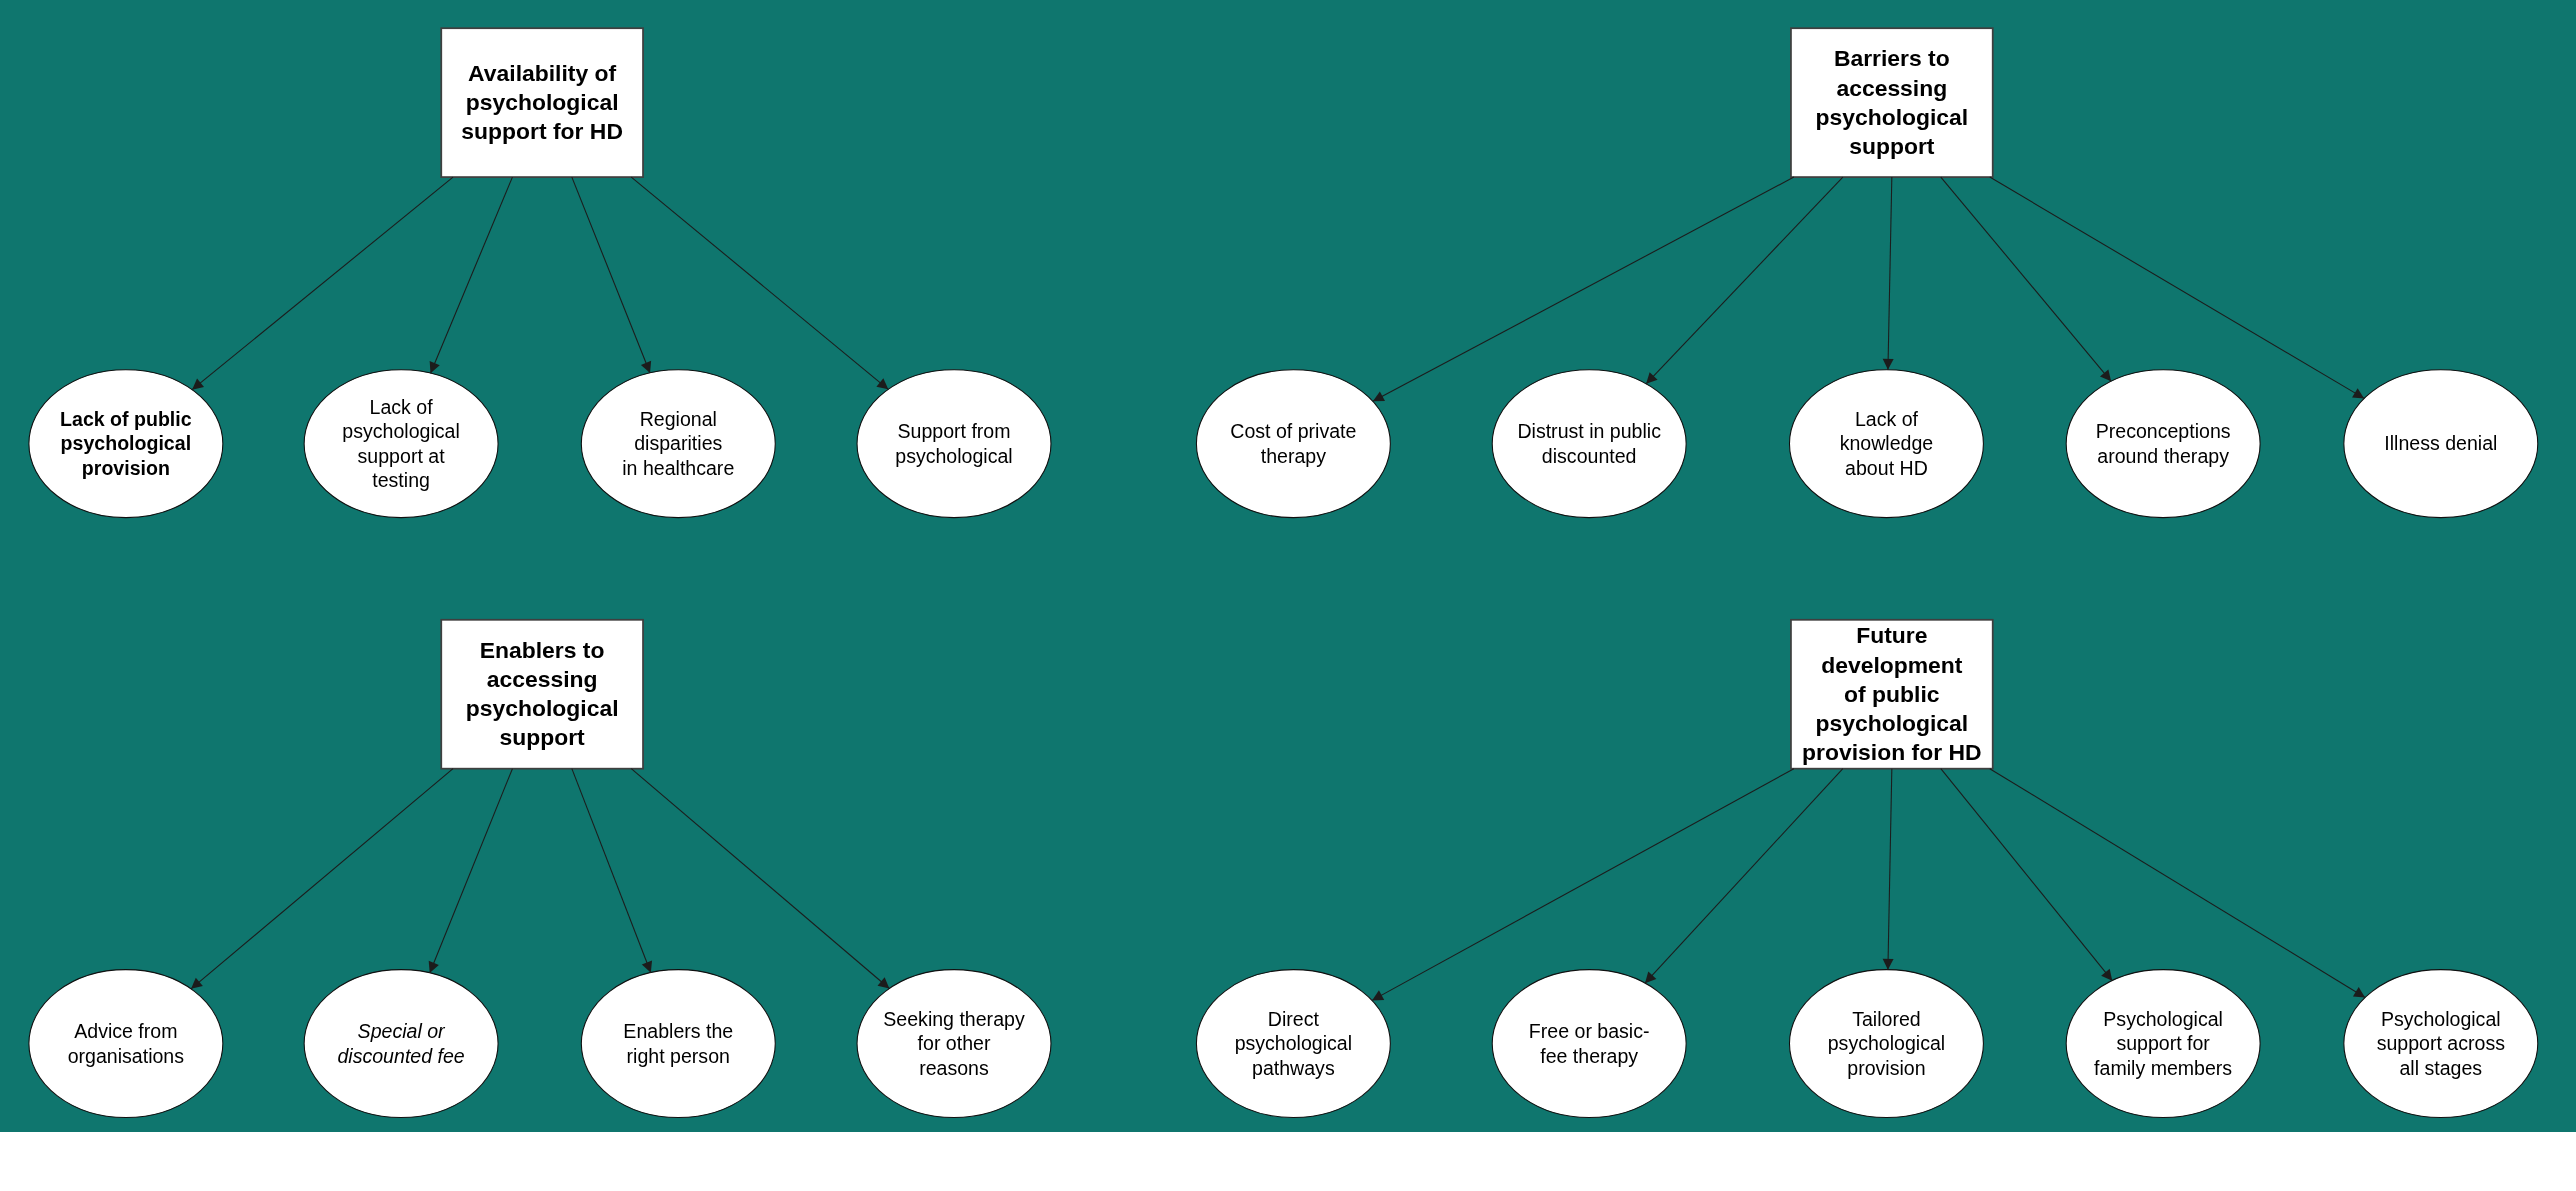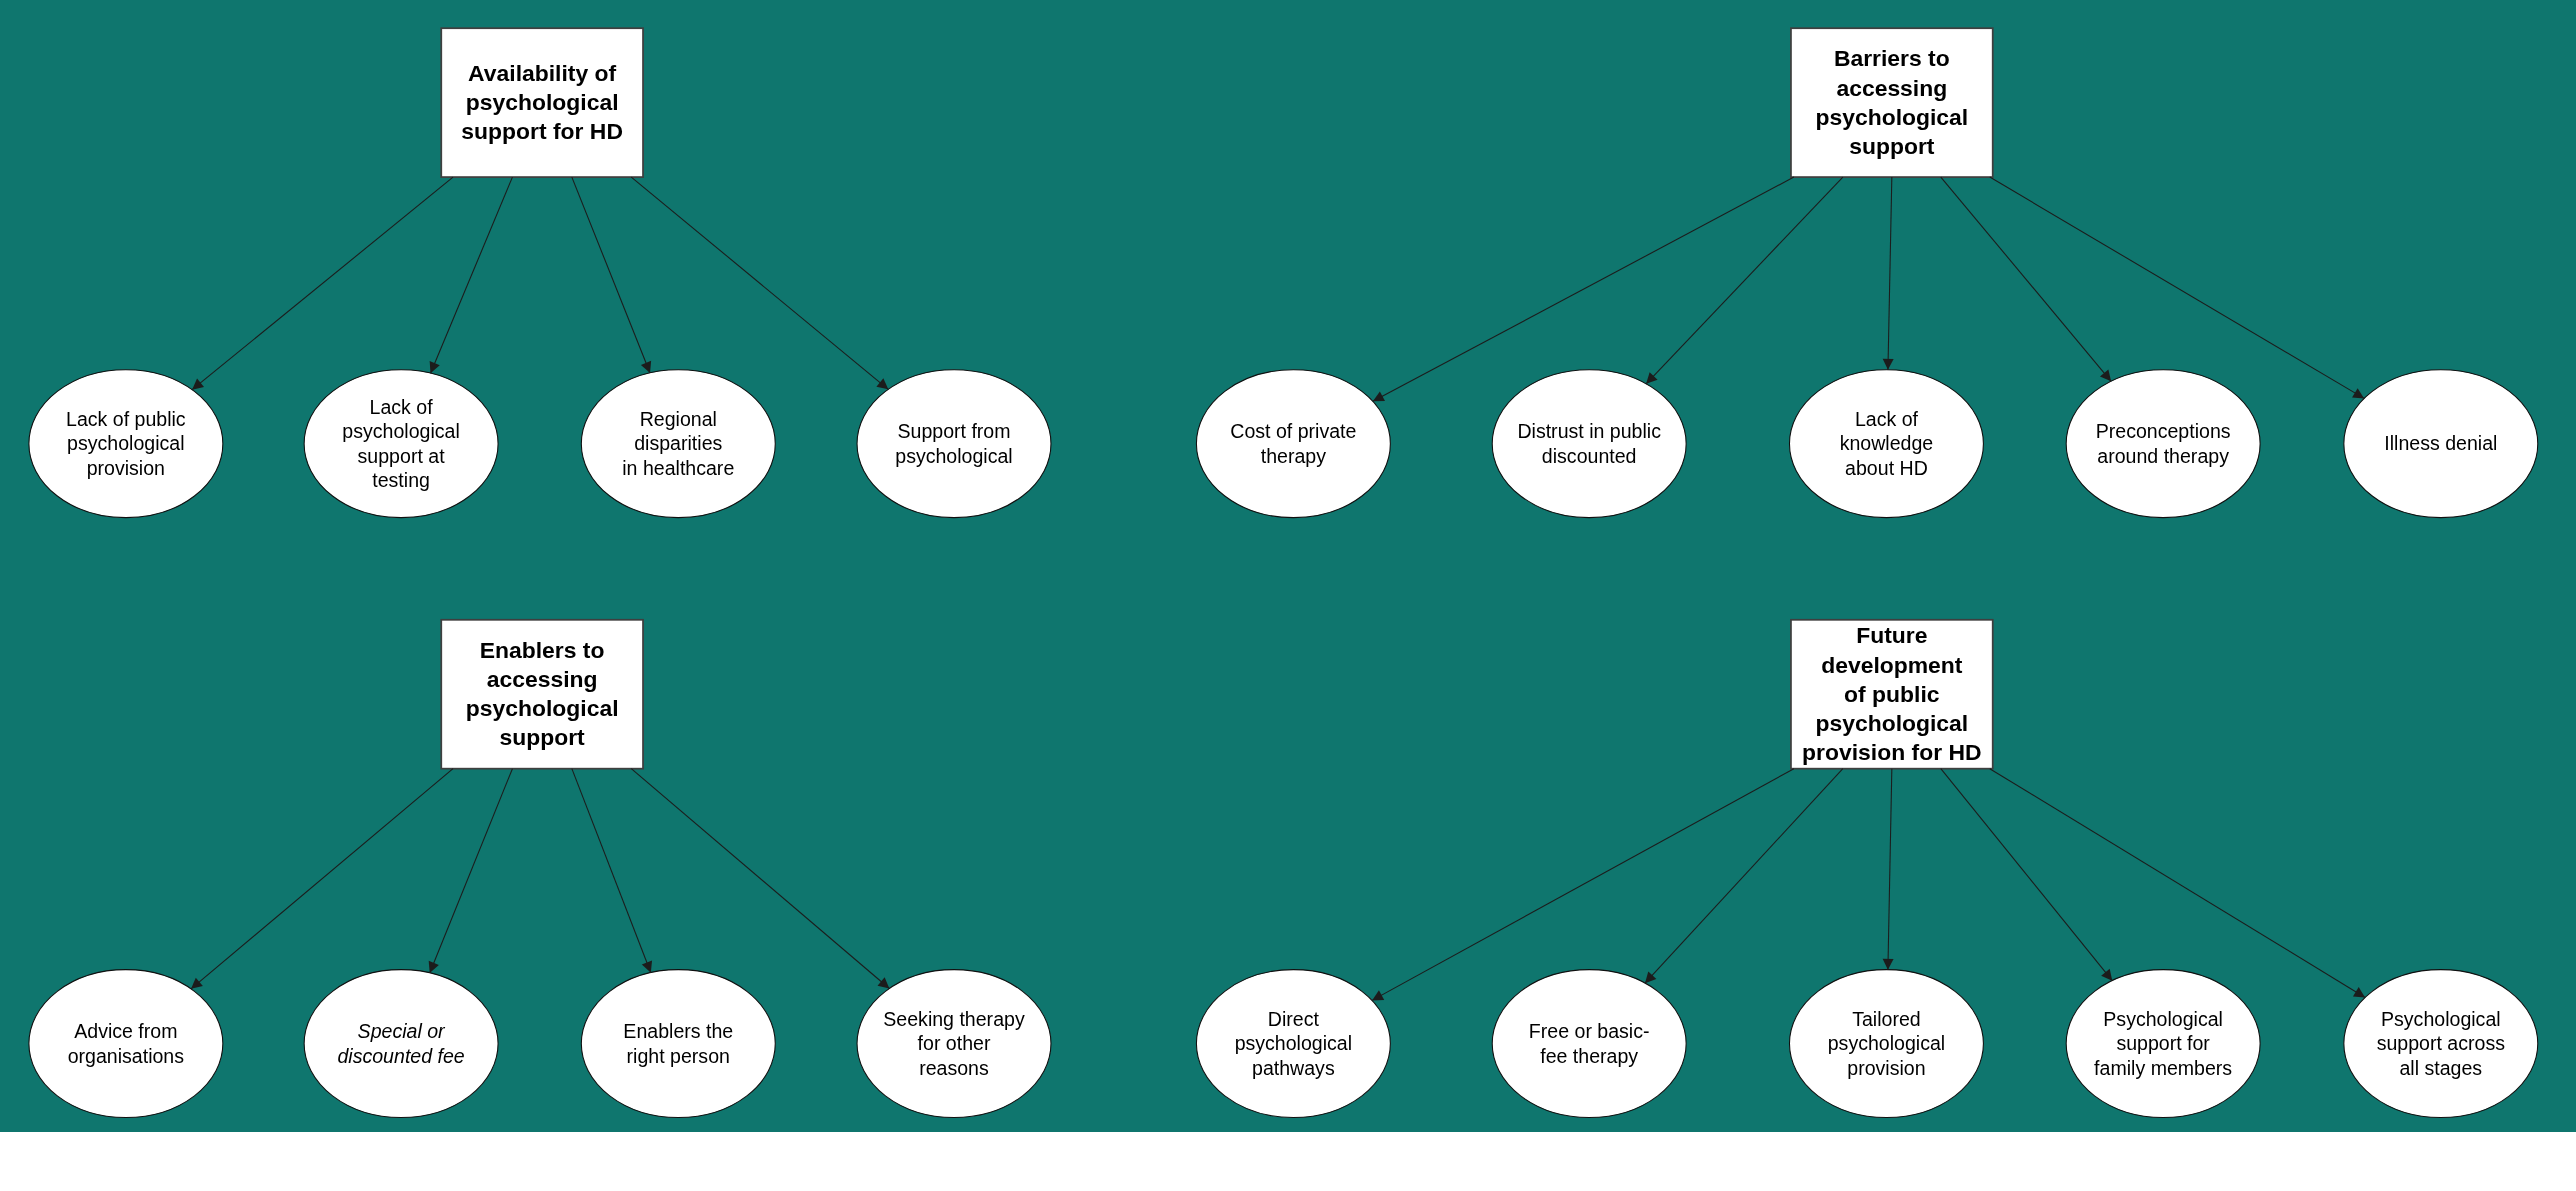--- a/index.html
+++ b/index.html
@@ -117,21 +117,21 @@
         <line x1="940.75" y1="392.4" x2="839.7360142658192" y2="501.87731967407154" class="connector" marker-end="url(#arrow)"></line>
         <line x1="965.75" y1="392.4" x2="963.7395861199354" y2="495.0042138425694" class="connector" marker-end="url(#arrow)"></line>
         <line x1="990.75" y1="392.4" x2="1078.2660705308622" y2="500.61921144499115" class="connector" marker-end="url(#arrow)"></line>
         <line x1="1015.75" y1="392.4" x2="1207.333489221662" y2="509.18064152990337" class="connector" marker-end="url(#arrow)"></line>
       </g>
   </svg>
   <div id="labels">
       <div class="node-label box-label" style="left: 17.1293%; top: 2.4913%; width: 7.8327%; height: 13.1488%;">Availability of
 psychological
 support for HD</div>
-      <div class="node-label ellipse-label" style="left: 1.1217%; top: 32.6557%; width: 7.5285%; height: 13.0623%;">Lack of public
+      <div class="node-label ellipse-label" style="left: 1.1217%; top: 32.6557%; width: 7.5285%; height: 13.0623%; font-weight: bold;">Lack of public
 psychological
 provision</div>
       <div class="node-label ellipse-label" style="left: 11.8061%; top: 32.6557%; width: 7.5285%; height: 13.0623%;">Lack of
 psychological
 support at
 testing</div>
       <div class="node-label ellipse-label" style="left: 22.5665%; top: 32.6557%; width: 7.5285%; height: 13.0623%;">Regional
 disparities
 in healthcare</div>
       <div class="node-label ellipse-label" style="left: 33.27%; top: 32.6557%; width: 7.5285%; height: 13.0623%;">Support from

